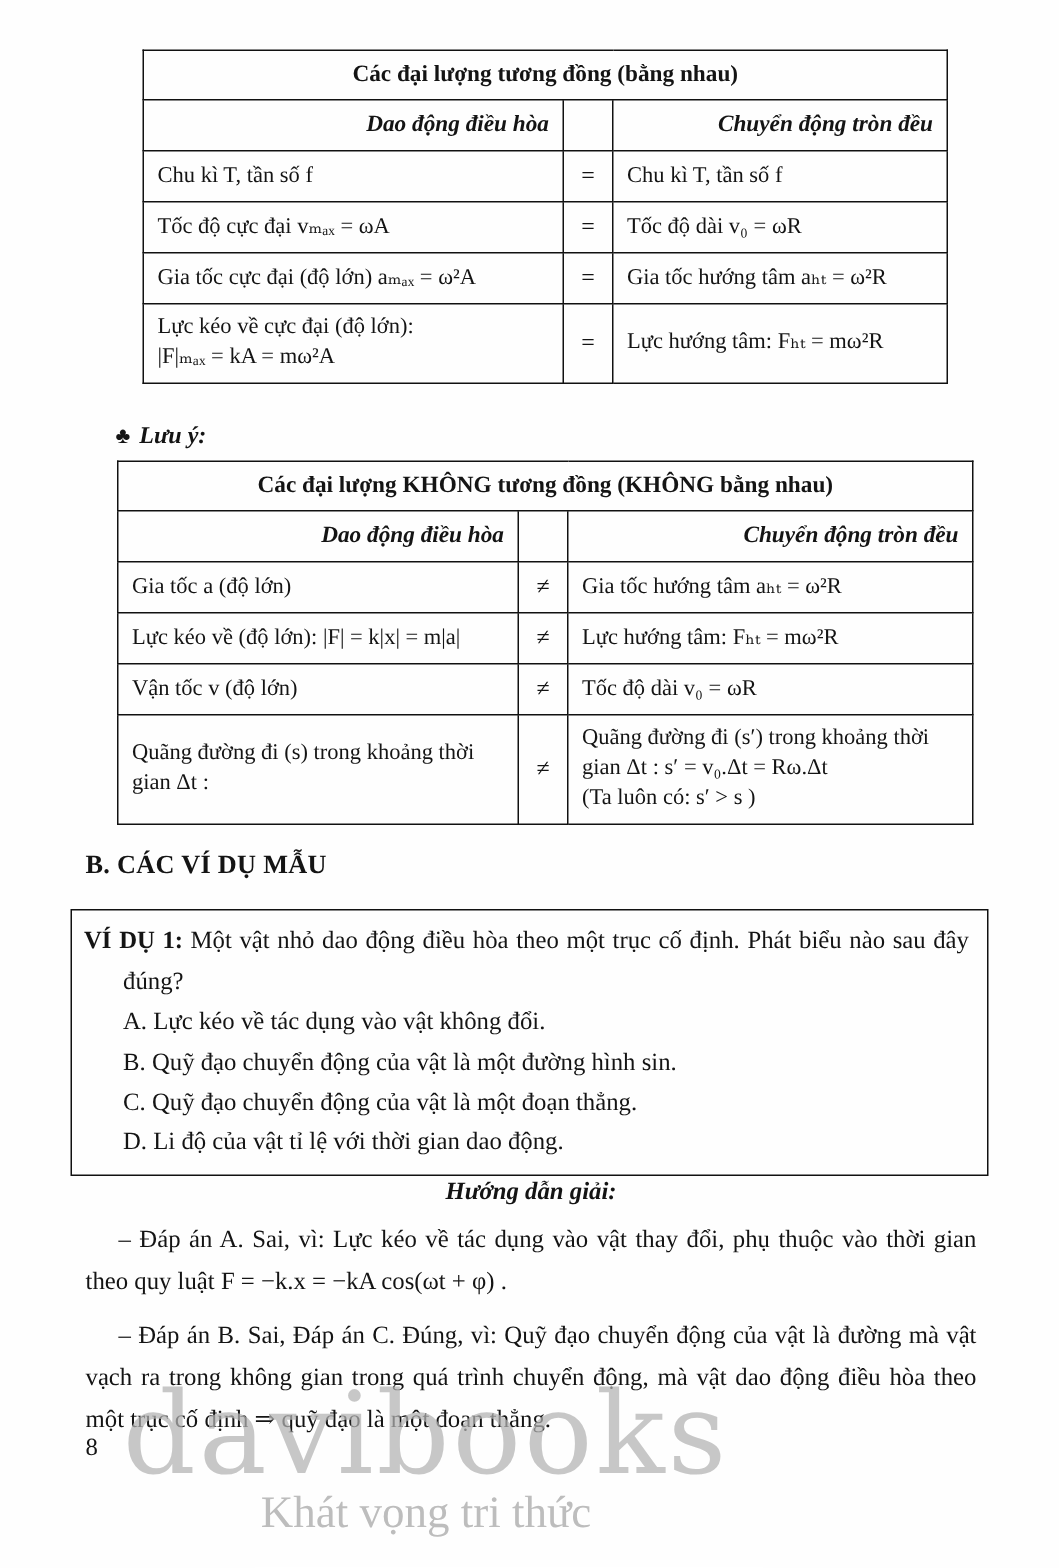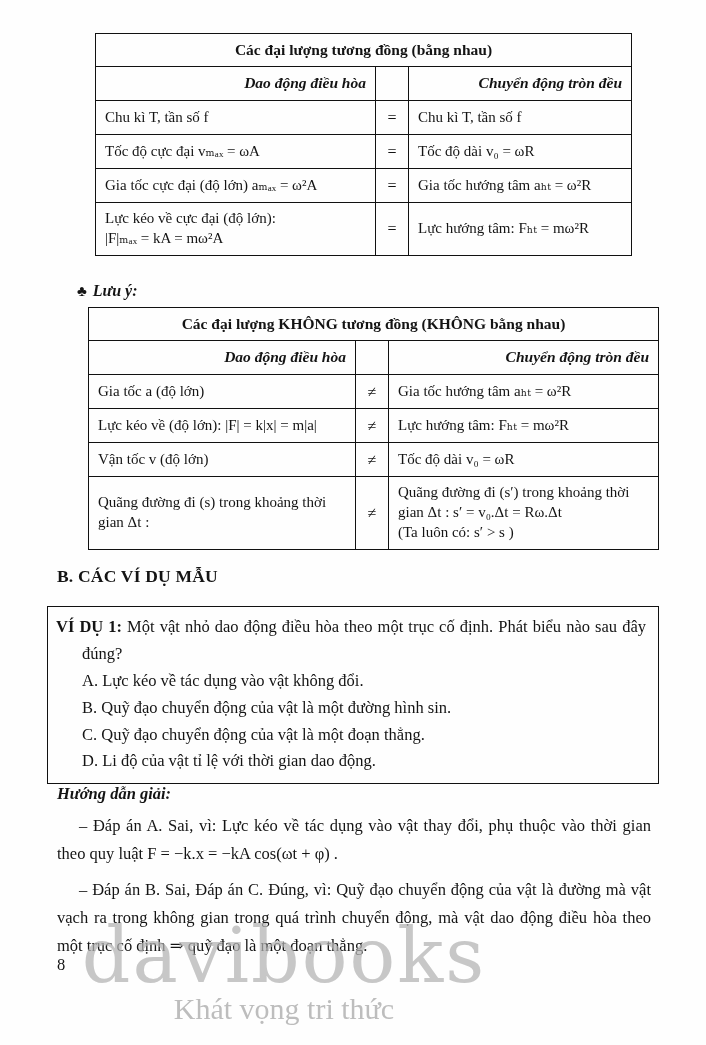--- a/index.html
+++ b/index.html
@@ -16,21 +16,21 @@
 
   
   .cmp-table {
     position: absolute;
     border-collapse: collapse;
     table-layout: fixed;
     font-size: 15px;
     border-radius: 30px;
   }
   .t1 { left: 95px; top: 33px;  width: 536px; }
-  .t2 { left: 88px; top: 307px; width: 570px; }
+  .t2 { left: 78px; top: 307px; width: 570px; }
   .cmp-table td {
     border: 1.5px solid #111;
     padding: 6px 9px;
     vertical-align: middle;
     white-space: pre-line;
     line-height: 1.32;
   }
   .tbl-title {
     text-align: center;
     font-weight: bold;
@@ -79,20 +79,21 @@
   .ex-opt   { padding-left: 26px; }
 
   
   .solution {
     position: absolute;
     left: 57px; top: 784px;
     width: 594px;
     font-size: 16.5px;
   }
   .sol-title {
+    text-align: center;
     font-weight: bold;
     font-style: italic;
     margin-bottom: 2px;
   }
   .sol-p {
     text-align: justify;
     text-indent: 22px;
     line-height: 1.7;
     margin-top: 8px;
   }

